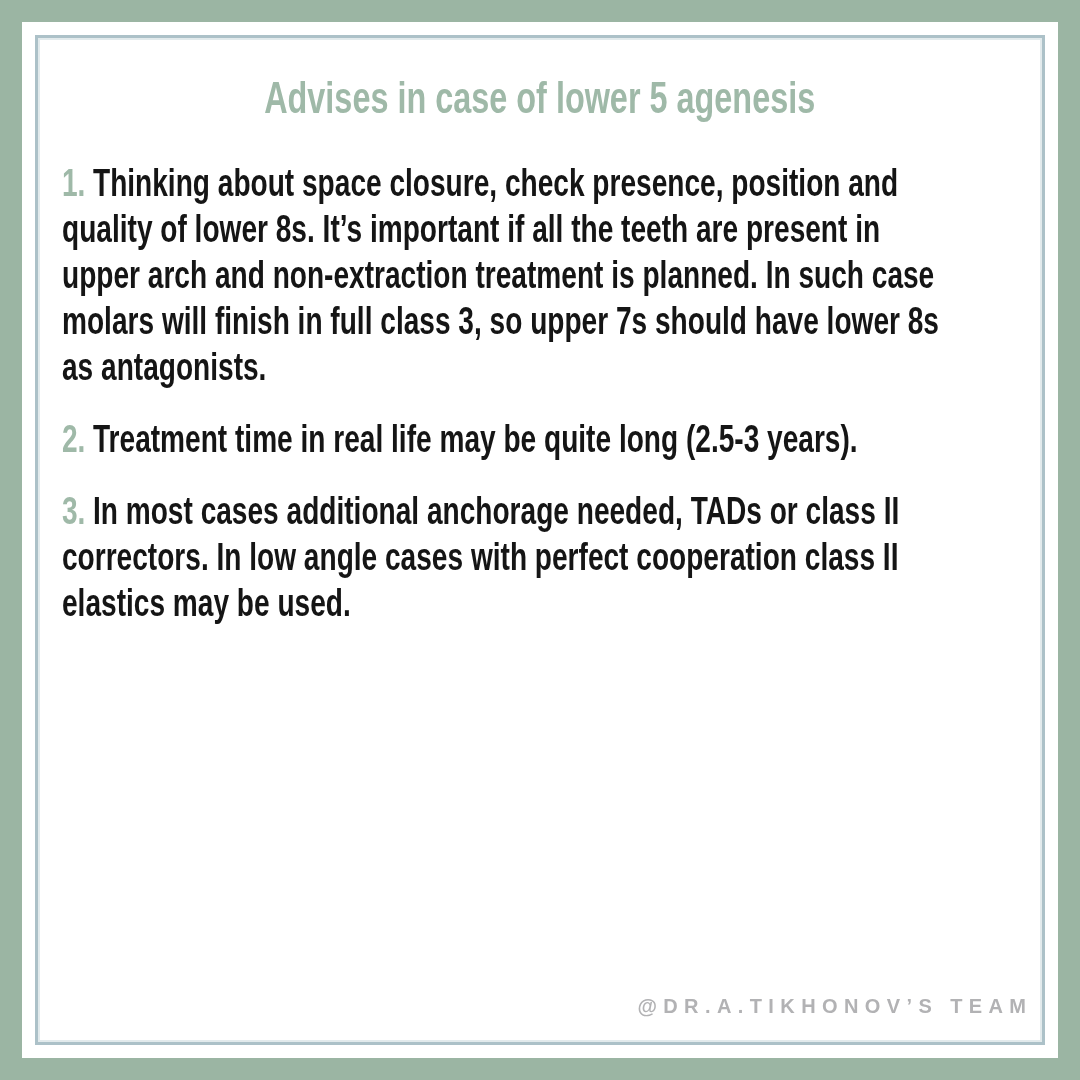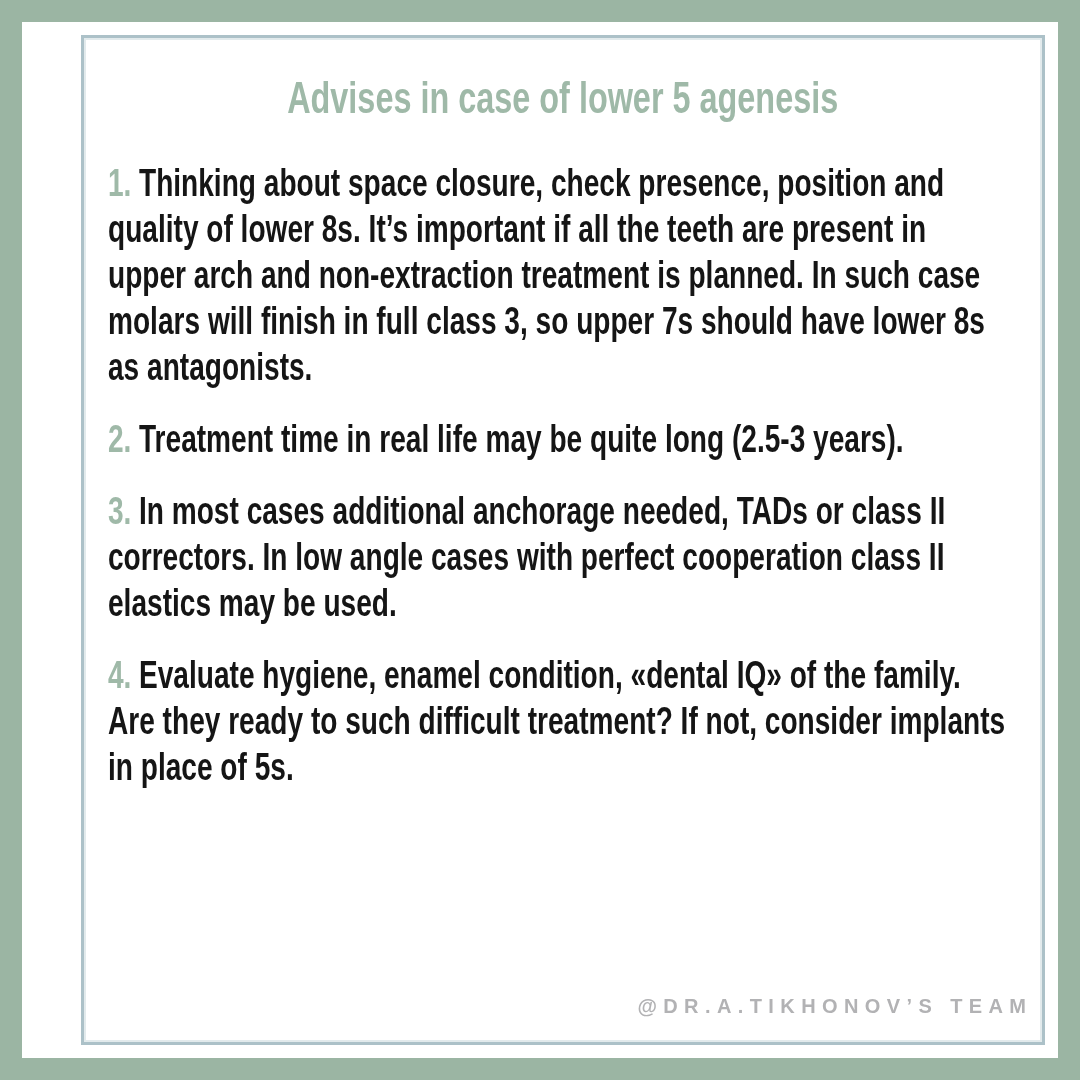--- a/index.html
+++ b/index.html
@@ -24,21 +24,20 @@
     inset:22px;
     background:var(--background);
   }
   .panel{
     position:absolute;
     inset:13px;
     background:var(--background);
     border:3px solid var(--inner-border);
     box-shadow:inset 0 0 0 2px var(--inner-border-light);
     padding:36px 24px 12px 24px;
-    margin-left:46px;
   }
   .title-wrap{
     text-align:center;
     margin-top:0;
     height:48px;
   }
   .title-line{
     display:inline-block;
     white-space:nowrap;
     font-weight:bold;
@@ -103,25 +102,20 @@
       <div class="para">
         <div class="line fit" style="--fit: 0.72;"><span class="num">2.</span><span>Treatment time in real life may be quite long (2.5-3 years).</span></div>
       </div>
 
       <div class="para">
         <div class="line fit" style="--fit: 0.72;"><span class="num">3.</span><span>In most cases additional anchorage needed, TADs or class II</span></div>
         <div class="line fit" style="--fit: 0.72;">correctors. In low angle cases with perfect cooperation class II</div>
         <div class="line fit" style="--fit: 0.72;">elastics may be used.</div>
       </div>
 
-      <div class="para">
-        <div class="line fit" style="--fit: 0.72;"><span class="num">4.</span><span>Evaluate hygiene, enamel condition, «dental IQ» of the family.</span></div>
-        <div class="line fit" style="--fit: 0.72;">Are they ready to such difficult treatment? If not, consider implants</div>
-        <div class="line fit" style="--fit: 0.72;">in place of 5s.</div>
-      </div>
 
 
     </div>
 
     <div class="watermark">@DR.A.TIKHONOV’S TEAM</div>
 
   </div>
 </div>
 
 </body></html>

